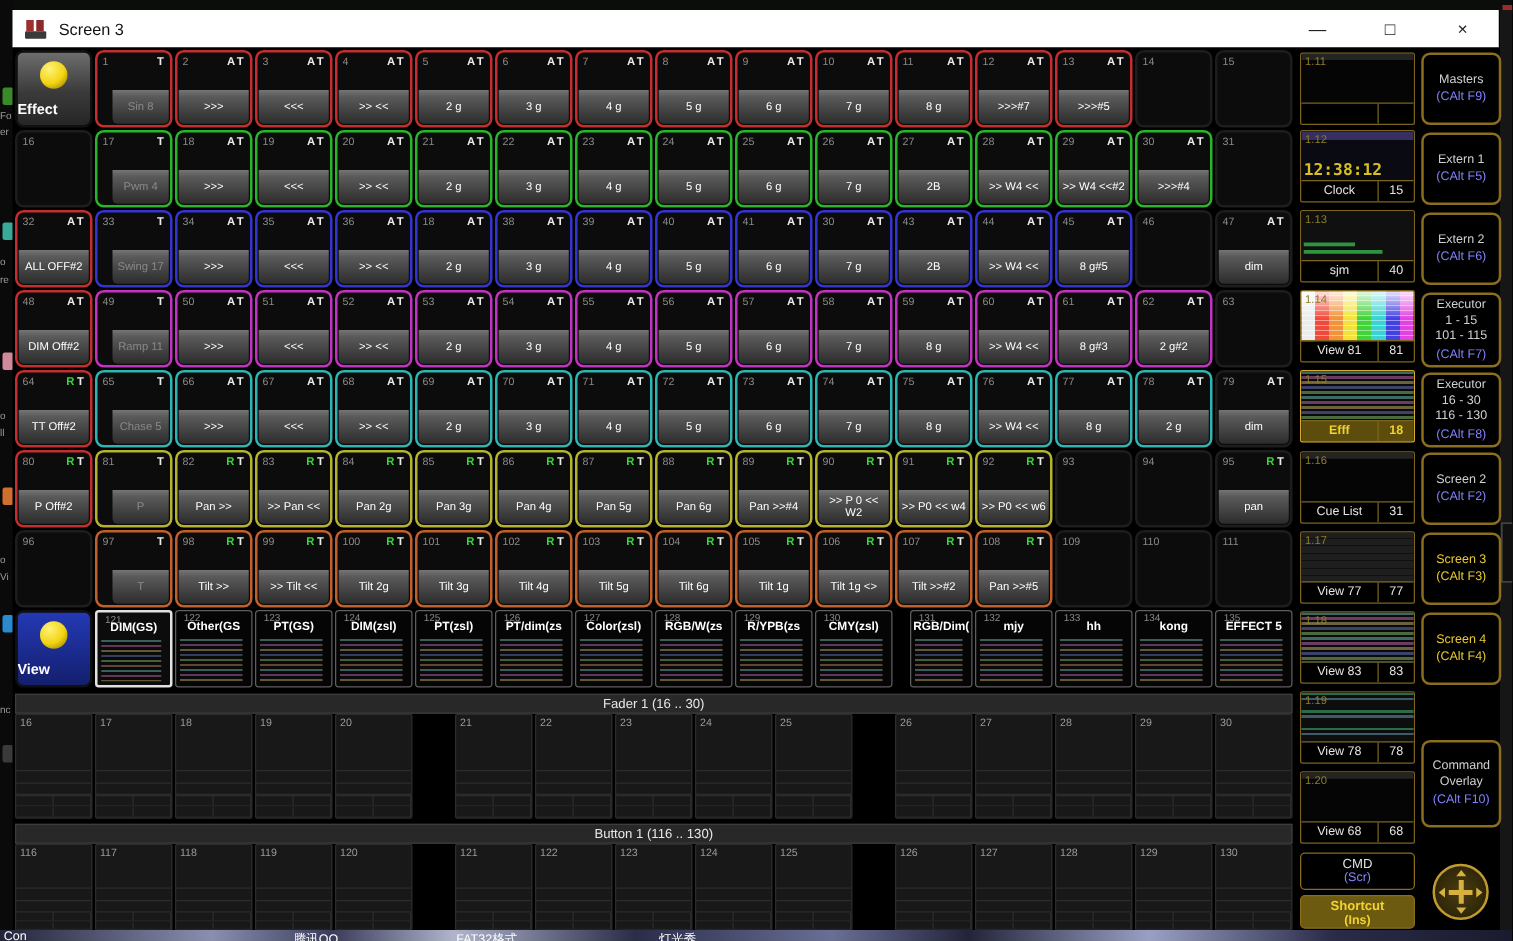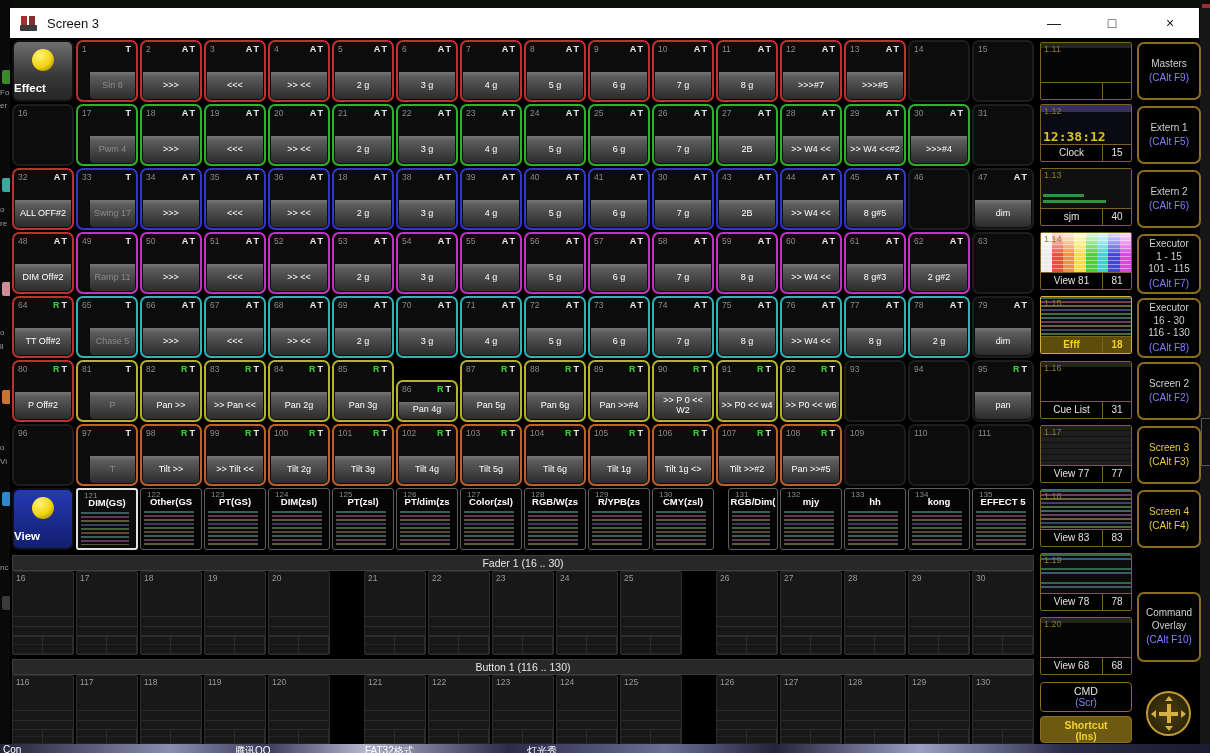--- a/index.html
+++ b/index.html
@@ -589,21 +589,21 @@
       <div class="cell" style="border-color: rgb(179, 179, 47);">
         <div class="num">84</div>
         <div class="marker"><span class="mr">R</span>T</div>
         <div class="labelbar">Pan 2g</div>
       </div>
       <div class="cell" style="border-color: rgb(179, 179, 47);">
         <div class="num">85</div>
         <div class="marker"><span class="mr">R</span>T</div>
         <div class="labelbar">Pan 3g</div>
       </div>
-      <div class="cell" style="border-color: rgb(179, 179, 47); margin-top: 20px;">
+      <div class="cell" style="border-color: rgb(179, 179, 47);">
         <div class="num">86</div>
         <div class="marker"><span class="mr">R</span>T</div>
         <div class="labelbar">Pan 4g</div>
       </div>
       <div class="cell" style="border-color: rgb(179, 179, 47);">
         <div class="num">87</div>
         <div class="marker"><span class="mr">R</span>T</div>
         <div class="labelbar">Pan 5g</div>
       </div>
       <div class="cell" style="border-color: rgb(179, 179, 47);">

